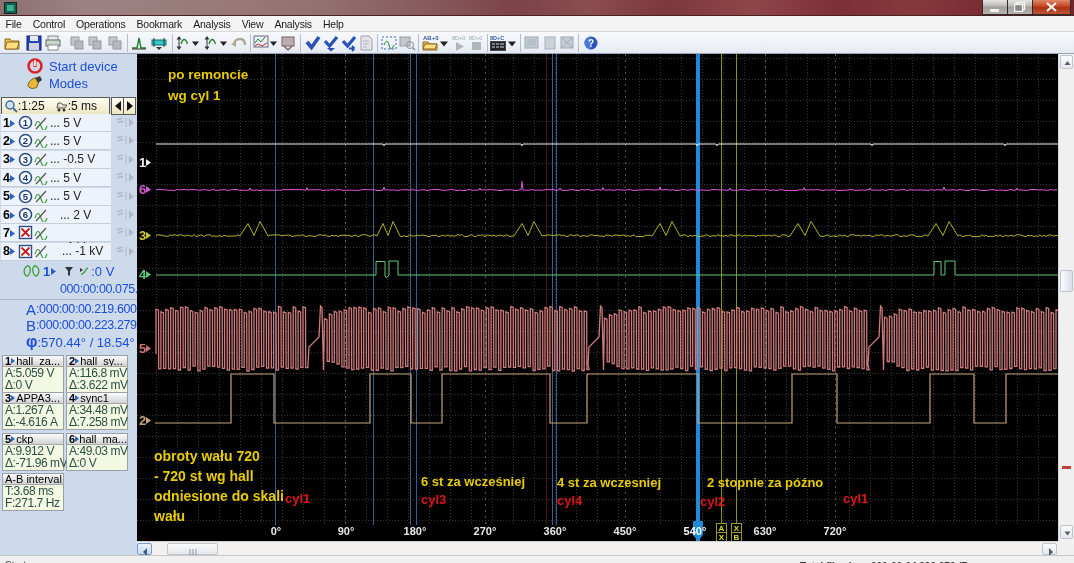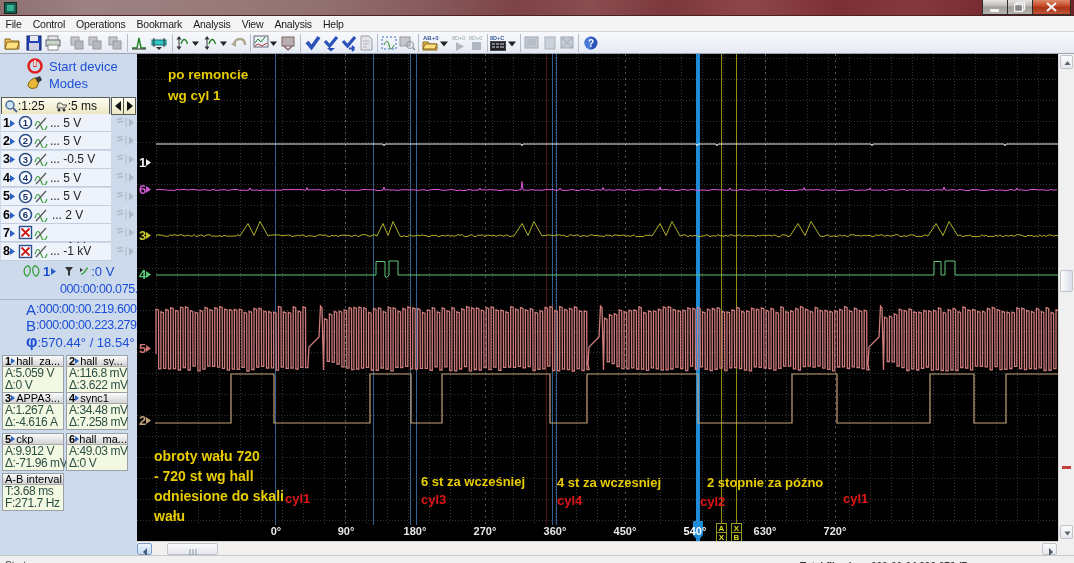--- a/index.html
+++ b/index.html
@@ -353,21 +353,21 @@
           <path d="M0 0l5 3.5L0 7z" fill="#2a62c8"></path>
         </svg>
  <svg width="15" height="15" style="margin-left:1px;">
           <circle cx="7.5" cy="7.5" r="6" fill="#fff" stroke="#2a4e8a" stroke-width="1.6"></circle>
           <text x="7.5" y="11" font-size="9.5" font-weight="bold" fill="#16336a" text-anchor="middle">6</text>
         </svg>
  <svg width="14" height="14" style="margin-left:1px;">
           <path d="M1 10c2-6 4-6 6 0s4 6 6 0" fill="none" stroke="#3aa03a" stroke-width="1.2"></path>
           <path d="M12 2L2 13" stroke="#555" stroke-width="1.2"></path>
         </svg>
- <span style="margin-left:4px;color:#222;">... 2 V</span>
+ <span style="margin-left:12px;color:#222;">... 2 V</span>
 </div>
 <div class="chglyph" style="top:152.00000000000003px;"><svg width="24" height="18">
           <path d="M4 5l6 0M4 8l6 0" stroke="#b0b8c6" stroke-width="1.5" transform="rotate(-15 7 6.5)"></path>
           <path d="M13 4v9" stroke="#b0b8c6"></path>
           <path d="M16 4.5l5 4-5 4z" fill="#b0b8c6"></path>
         </svg></div>
 
 <div class="chan" style="top:170.40000000000003px;">
  <b style="margin-left:2px;font-size:12.5px;">7</b>
  <svg width="6" height="8" style="margin:2px 1px 0 0;">
@@ -395,21 +395,21 @@
           <path d="M0 0l5 3.5L0 7z" fill="#2a62c8"></path>
         </svg>
  <svg width="15" height="15" style="margin-left:1px;">
           <rect x="1.5" y="1.5" width="12" height="12" fill="#fff" stroke="#2a4e8a" stroke-width="1.4"></rect>
           <path d="M3.5 3.5l8 8m0-8l-8 8" stroke="#d01818" stroke-width="1.8"></path>
         </svg>
  <svg width="14" height="14" style="margin-left:1px;">
           <path d="M1 10c2-6 4-6 6 0s4 6 6 0" fill="none" stroke="#3aa03a" stroke-width="1.2"></path>
           <path d="M12 2L2 13" stroke="#555" stroke-width="1.2"></path>
         </svg>
- <span style="margin-left:2px;color:#222;">... -1 kV</span>
+ <span style="margin-left:14px;color:#222;">... -1 kV</span>
 </div>
 <div class="chglyph" style="top:188.80000000000004px;"><svg width="24" height="18">
           <path d="M4 5l6 0M4 8l6 0" stroke="#b0b8c6" stroke-width="1.5" transform="rotate(-15 7 6.5)"></path>
           <path d="M13 4v9" stroke="#b0b8c6"></path>
           <path d="M16 4.5l5 4-5 4z" fill="#b0b8c6"></path>
         </svg></div>
 
 <div class="prow" style="top:208px;height:18px;font-size:13px;">
  <svg width="17" height="14" style="margin-left:3px;">
           <path d="M2 4c2-3 4-3 5 0s-1 8-3 8-4-5-2-8zM15 4c-2-3-4-3-5 0s1 8 3 8 4-5 2-8z" fill="none" stroke="#3aa03a" stroke-width="1.3"></path>

